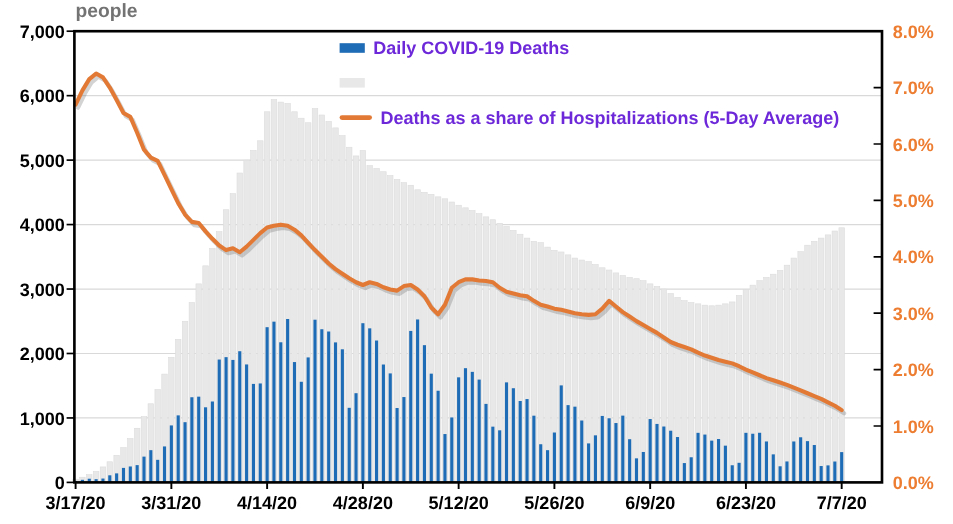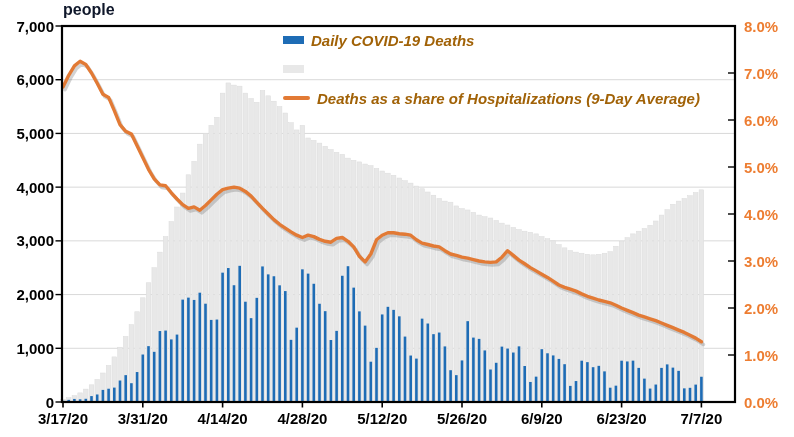--- a/index.html
+++ b/index.html
@@ -1,27 +1,27 @@
 <!DOCTYPE html>
 <html><head>
 <meta charset="utf-8">
 <style>
   html,body{margin:0;padding:0;background:#ffffff;}
   body{width:794px;height:437px;overflow:hidden;font-family:"Liberation Sans",sans-serif;}
   #chart-wrap{position:relative;width:794px;height:437px;background:#fff;}
   #chart-svg{position:absolute;left:0;top:0;}
   #left-axis-title{
-    position:absolute;left:63px;top:1px;font-size:16px;font-weight:bold;color:#0f172a;
+    position:absolute;left:63px;top:1px;font-size:16px;font-weight:bold;color:#737373;
   }
   #legend{position:absolute;left:283px;top:31px;}
   .lrow{display:flex;align-items:center;margin-bottom:11px;height:18px;}
   .lrow .sw{flex:0 0 auto;margin-right:7px;}
   .sw-bar{width:21px;height:8px;}
   .sw-line{width:27px;height:4px;border-radius:2px;}
-  .ltext{font-size:15px;font-weight:bold;color:#a16207;white-space:nowrap;font-style:italic;}
+  .ltext{font-size:15px;font-weight:bold;color:#6d28d9;white-space:nowrap;}
   text{font-family:"Liberation Sans",sans-serif;font-weight:bold;}
 </style>
 </head>
 <body>
 
 <div id="chart-wrap">
   <svg id="chart-svg" width="794" height="437" viewBox="0 0 794 437">
       <g>
         <line x1="62" x2="735" y1="348.2857142857143" y2="348.2857142857143" stroke="#D9D9D9" stroke-width="1"></line>
         <line x1="62" x2="735" y1="294.57142857142856" y2="294.57142857142856" stroke="#D9D9D9" stroke-width="1"></line>
@@ -330,16 +330,16 @@
   <div id="legend">
     <div class="lrow">
       <span class="sw sw-bar" id="sw-deaths" style="background: rgb(30, 108, 181);"></span>
       <span class="ltext">Daily COVID-19 Deaths</span>
     </div>
     <div class="lrow">
       <span class="sw sw-bar" id="sw-hosp" style="background: rgb(232, 232, 232);"></span>
     </div>
     <div class="lrow">
       <span class="sw sw-line" id="sw-ratio" style="background: rgb(226, 122, 53);"></span>
-      <span class="ltext">Deaths as a share of Hospitalizations (9-Day Average)</span>
+      <span class="ltext">Deaths as a share of Hospitalizations (5-Day Average)</span>
     </div>
   </div>
 </div>
 
 </body></html>

